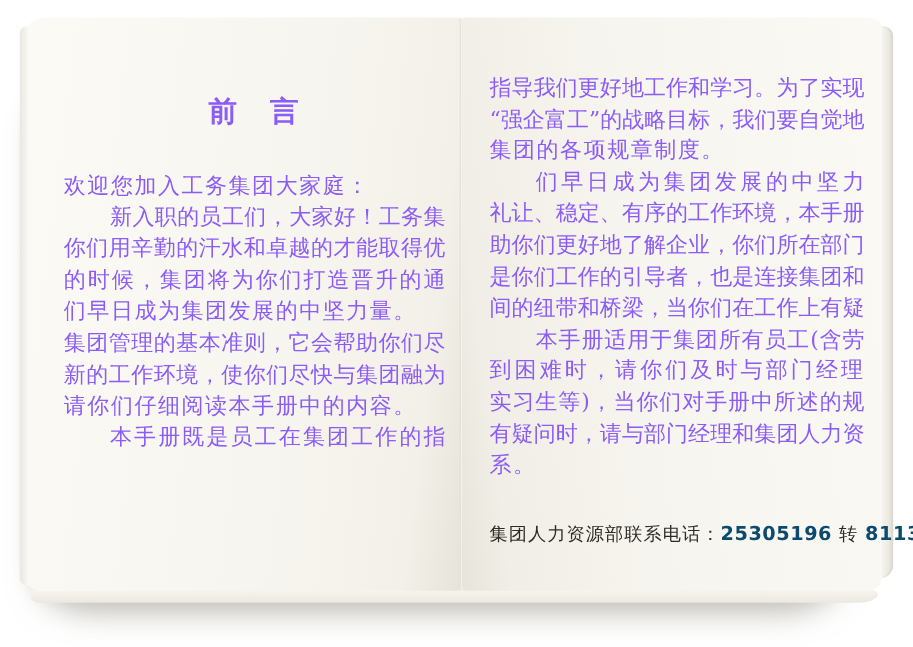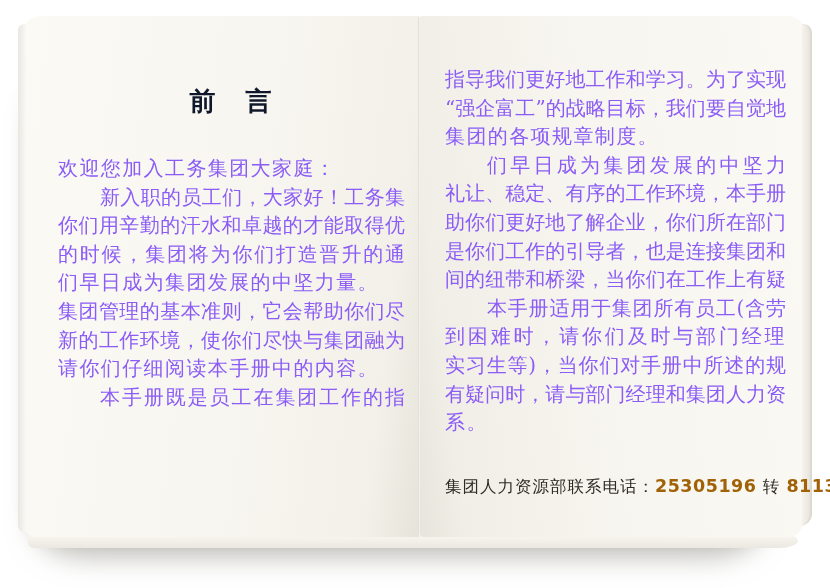--- a/index.html
+++ b/index.html
@@ -45,37 +45,37 @@
     border-radius:2px 14px 14px 4px / 2px 9px 12px 4px;
   }
   .spine{
     position:absolute;left:400px;top:9px;width:4px;height:519px;
     background:linear-gradient(to right,#dcd9d0,#fcfbf8 55%,#e2dfd6);
   }
   
   .title{
     position:absolute;left:40px;top:76px;width:347px;margin:0;
     text-align:center;font-size:26px;font-weight:700;letter-spacing:2px;
-    color:#0f172a;
+    color:#8b5cf6;
   }
   .col-left{position:absolute;left:40px;top:146px;width:347px;}
   .col-right{position:absolute;left:427px;top:57px;width:341px;}
   .line{
     font-size:20px;line-height:28.6px;max-height:28.6px;overflow:hidden;
     color:#8b5cf6;text-align:justify;text-align-last:justify;
   }
   .line.short{text-align-last:left;letter-spacing:1.4px;}
   .line.indent{text-indent:2.1em;}
   .phone-line{
     margin-top:35px;font-size:16.5px;line-height:28.6px;color:#2e2b26;
     letter-spacing:1px;white-space:nowrap;
   }
   .phone-digits{
     font-family:"DejaVu Sans","Liberation Sans",sans-serif;
-    font-weight:700;font-size:17.5px;letter-spacing:.5px;color:#a16207;
+    font-weight:700;font-size:17.5px;letter-spacing:.5px;color:#0c4a6e;
   }
 </style>
 </head>
 <body>
 
 <div class="book-shadow"></div>
 
 <div class="book">
   <div class="edge-left"></div>
   <div class="edge-right"></div>

